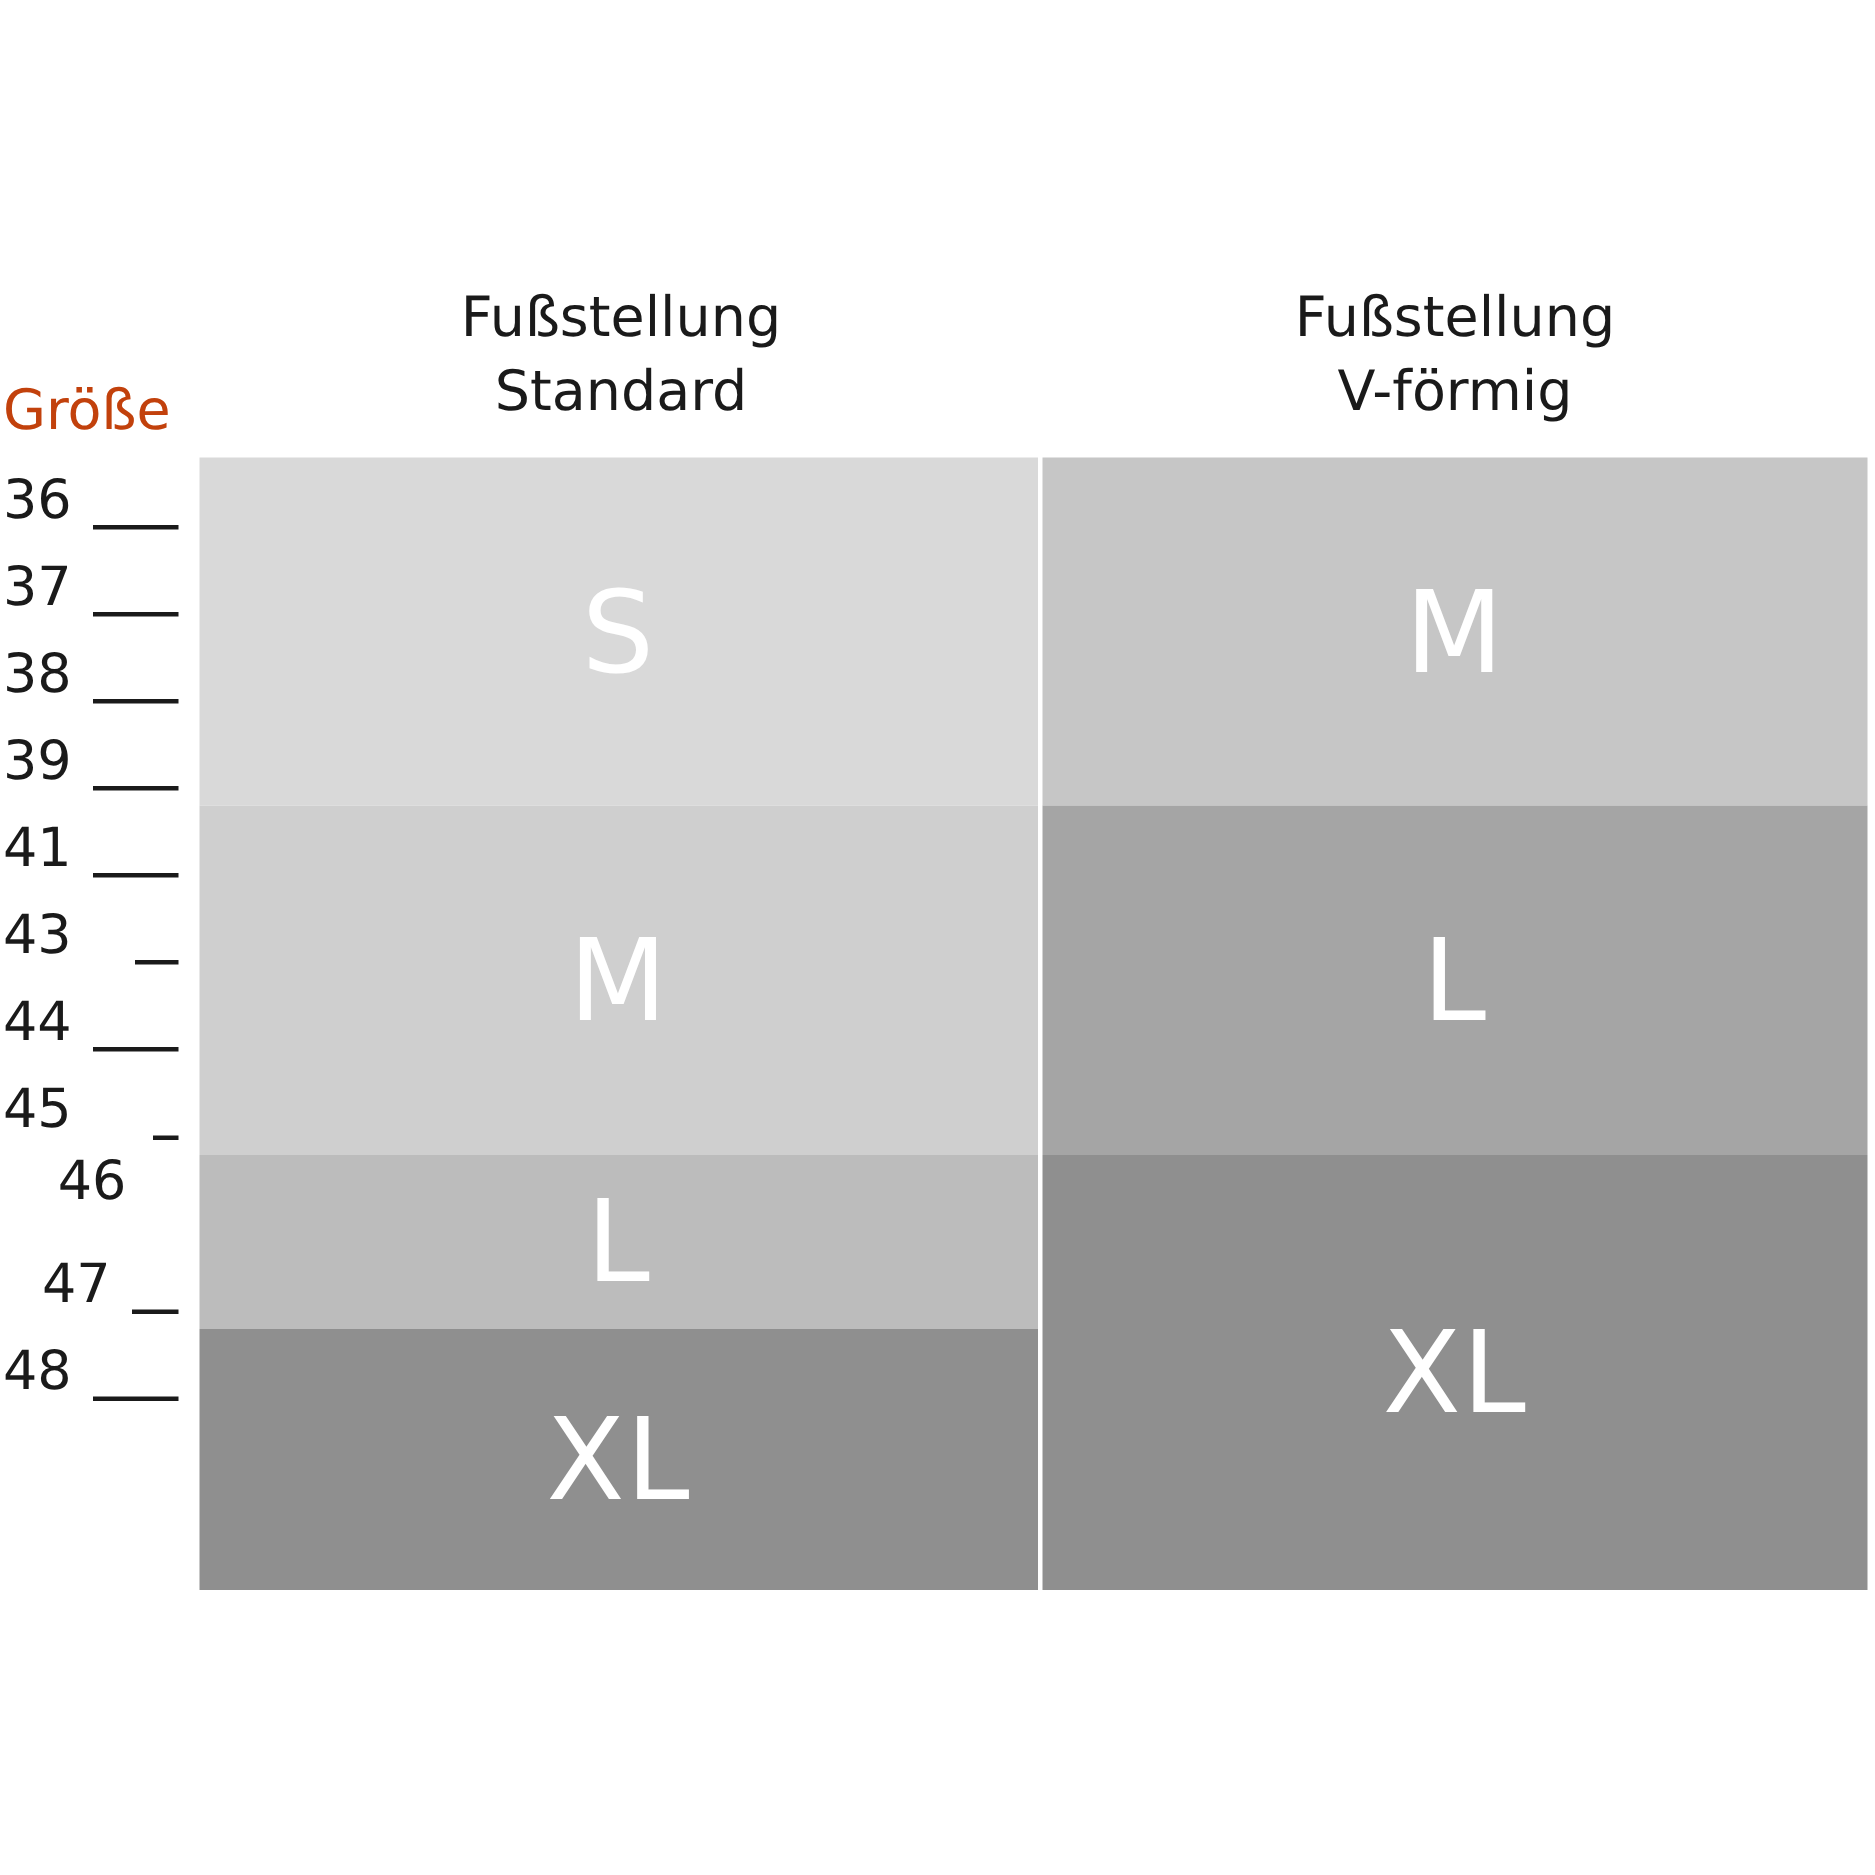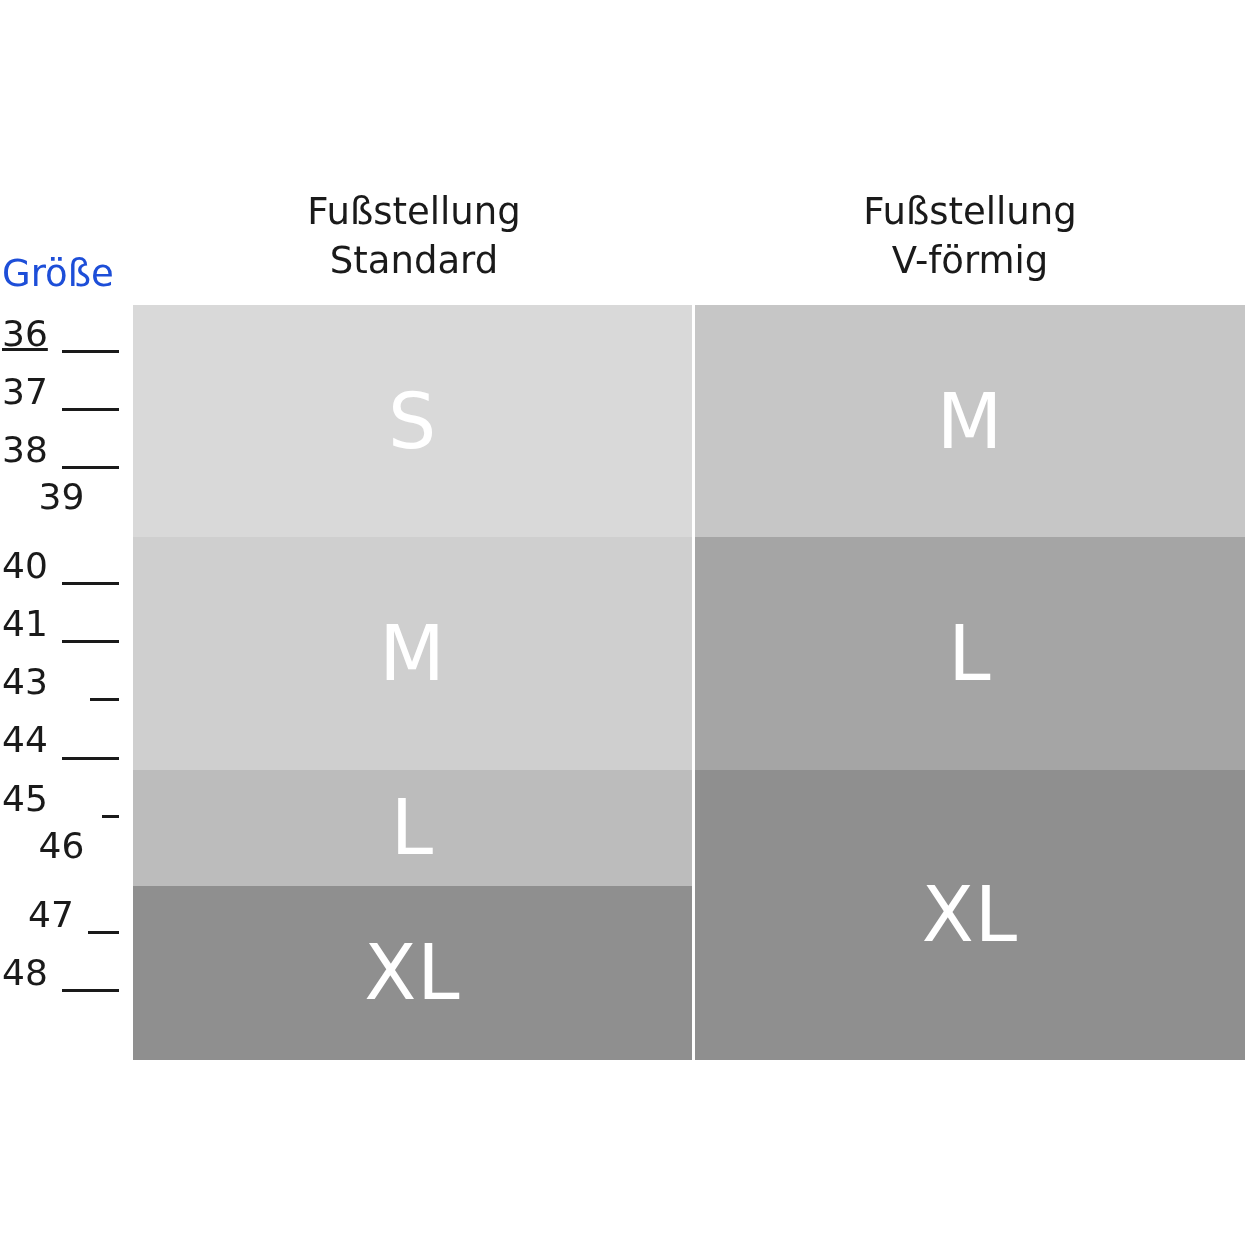--- a/index.html
+++ b/index.html
@@ -45,21 +45,21 @@
     width: 550px;
   }
 
   
   #size-label {
     position: absolute;
     left: 2px;
     top: 250px;
     font-size: 37px;
     line-height: 1.32;
-    color: #1d4ed8;
+    color: #c2410c;
   }
 
   
   #size-axis {
     position: absolute;
     left: 0px;
     top: 305px;
     width: 133px;
     height: 755px;
   }
@@ -118,38 +118,34 @@
 
   <div class="col-header" id="col-header-0">Fußstellung
 Standard</div>
 
   <div class="col-header" id="col-header-1">Fußstellung
 V-förmig</div>
 
   <div id="size-label">Größe</div>
 
   <div id="size-axis">
-      <div class="size-row" style="height: 58.0769px; text-decoration: underline;">
+      <div class="size-row" style="height: 58.0769px;">
         <div class="size-num">36</div>
         <div class="size-tick"></div>
       </div>
       <div class="size-row" style="height: 58.0769px;">
         <div class="size-num">37</div>
         <div class="size-tick"></div>
       </div>
       <div class="size-row" style="height: 58.0769px;">
         <div class="size-num">38</div>
         <div class="size-tick"></div>
       </div>
-      <div class="size-row" style="height: 58.0769px; flex-direction: column;">
+      <div class="size-row" style="height: 58.0769px;">
         <div class="size-num">39</div>
-        <div class="size-tick"></div>
-      </div>
-      <div class="size-row" style="height: 58.0769px;">
-        <div class="size-num">40</div>
         <div class="size-tick"></div>
       </div>
       <div class="size-row" style="height: 58.0769px;">
         <div class="size-num">41</div>
         <div class="size-tick"></div>
       </div>
       <div class="size-row" style="height: 58.0769px; gap: 28px;">
         <div class="size-num">43</div>
         <div class="size-tick"></div>
       </div>

